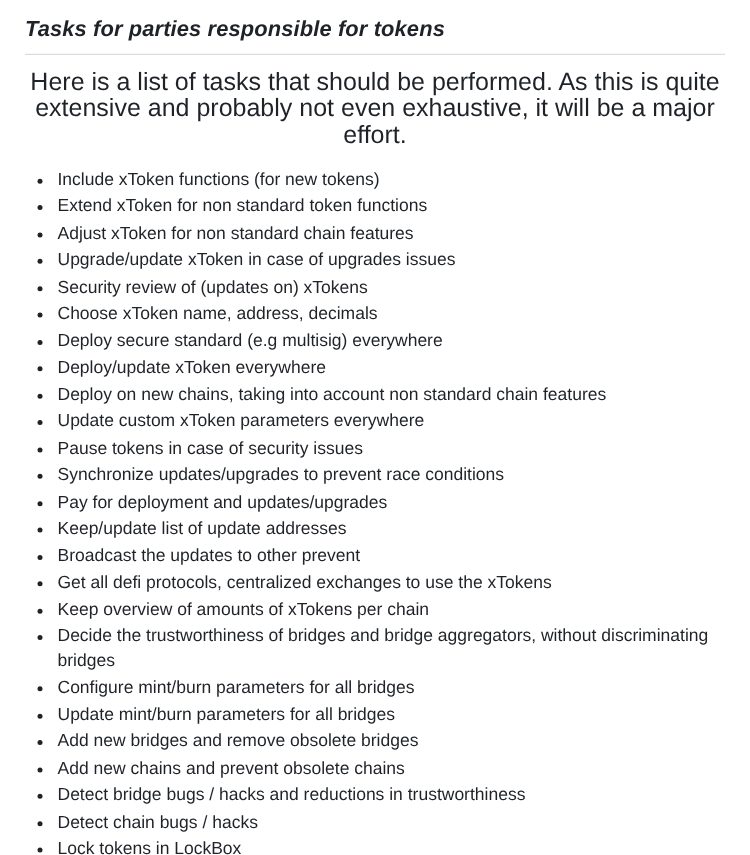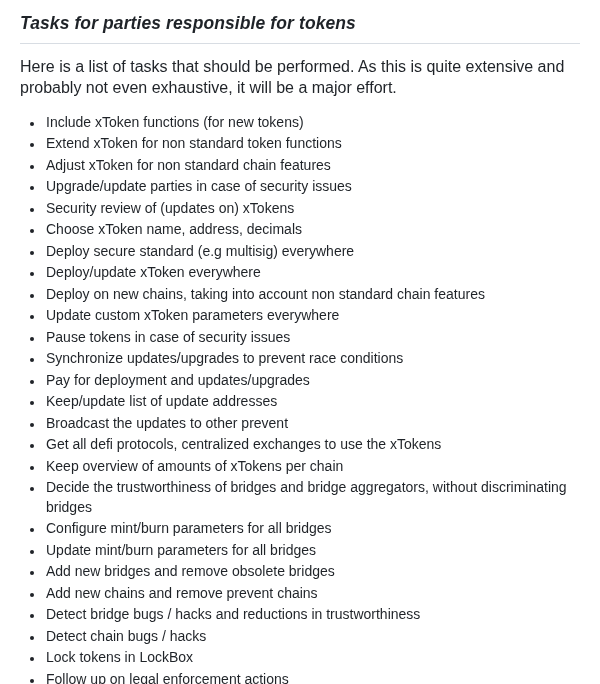--- a/index.html
+++ b/index.html
@@ -30,24 +30,25 @@
     font-style: italic;
   }
   .heading-divider {
     border: none;
     border-top: 1px solid #d8dde3;
     margin: 8px 0 0 0;
     height: 0;
   }
   .intro {
     margin: 12px 0 0 0;
-    font-size: 16px;
+    font-size: 20px;
     line-height: 21px;
     color: #1f2328;
     max-width: 560px;
+    text-align: center;
   }
   .task-list {
     margin: 15px 0 0 0;
     padding: 0 0 0 24px;
     max-width: 552px;
   }
   .task-list li {
     font-size: 14px;
     line-height: 19.5px;
     margin: 0;
@@ -66,37 +67,37 @@
 <body>
 
 <div class="page">
   <h2 class="page-title">Tasks for parties responsible for tokens</h2>
   <hr class="heading-divider">
   <p class="intro">Here is a list of tasks that should be performed. As this is quite extensive and probably not even exhaustive, it will be a major effort.</p>
   <ul class="task-list">
     <li>Include xToken functions (for new tokens)</li>
     <li>Extend xToken for non standard token functions</li>
     <li>Adjust xToken for non standard chain features</li>
-    <li>Upgrade/update parties in case of security issues</li>
+    <li>Upgrade/update xToken in case of upgrades issues</li>
     <li>Security review of (updates on) xTokens</li>
     <li>Choose xToken name, address, decimals</li>
     <li>Deploy secure standard (e.g multisig) everywhere</li>
     <li>Deploy/update xToken everywhere</li>
     <li>Deploy on new chains, taking into account non standard chain features</li>
     <li>Update custom xToken parameters everywhere</li>
     <li>Pause tokens in case of security issues</li>
     <li>Synchronize updates/upgrades to prevent race conditions</li>
     <li>Pay for deployment and updates/upgrades</li>
     <li>Keep/update list of update addresses</li>
     <li>Broadcast the updates to other prevent</li>
     <li>Get all defi protocols, centralized exchanges to use the xTokens</li>
     <li>Keep overview of amounts of xTokens per chain</li>
     <li>Decide the trustworthiness of bridges and bridge aggregators, without discriminating bridges</li>
     <li>Configure mint/burn parameters for all bridges</li>
     <li>Update mint/burn parameters for all bridges</li>
     <li>Add new bridges and remove obsolete bridges</li>
-    <li>Add new chains and remove prevent chains</li>
+    <li>Add new chains and prevent obsolete chains</li>
     <li>Detect bridge bugs / hacks and reductions in trustworthiness</li>
     <li>Detect chain bugs / hacks</li>
     <li>Lock tokens in LockBox</li>
     <li>Follow up on legal enforcement actions</li>
   </ul>
 </div>
 
 </body></html>

